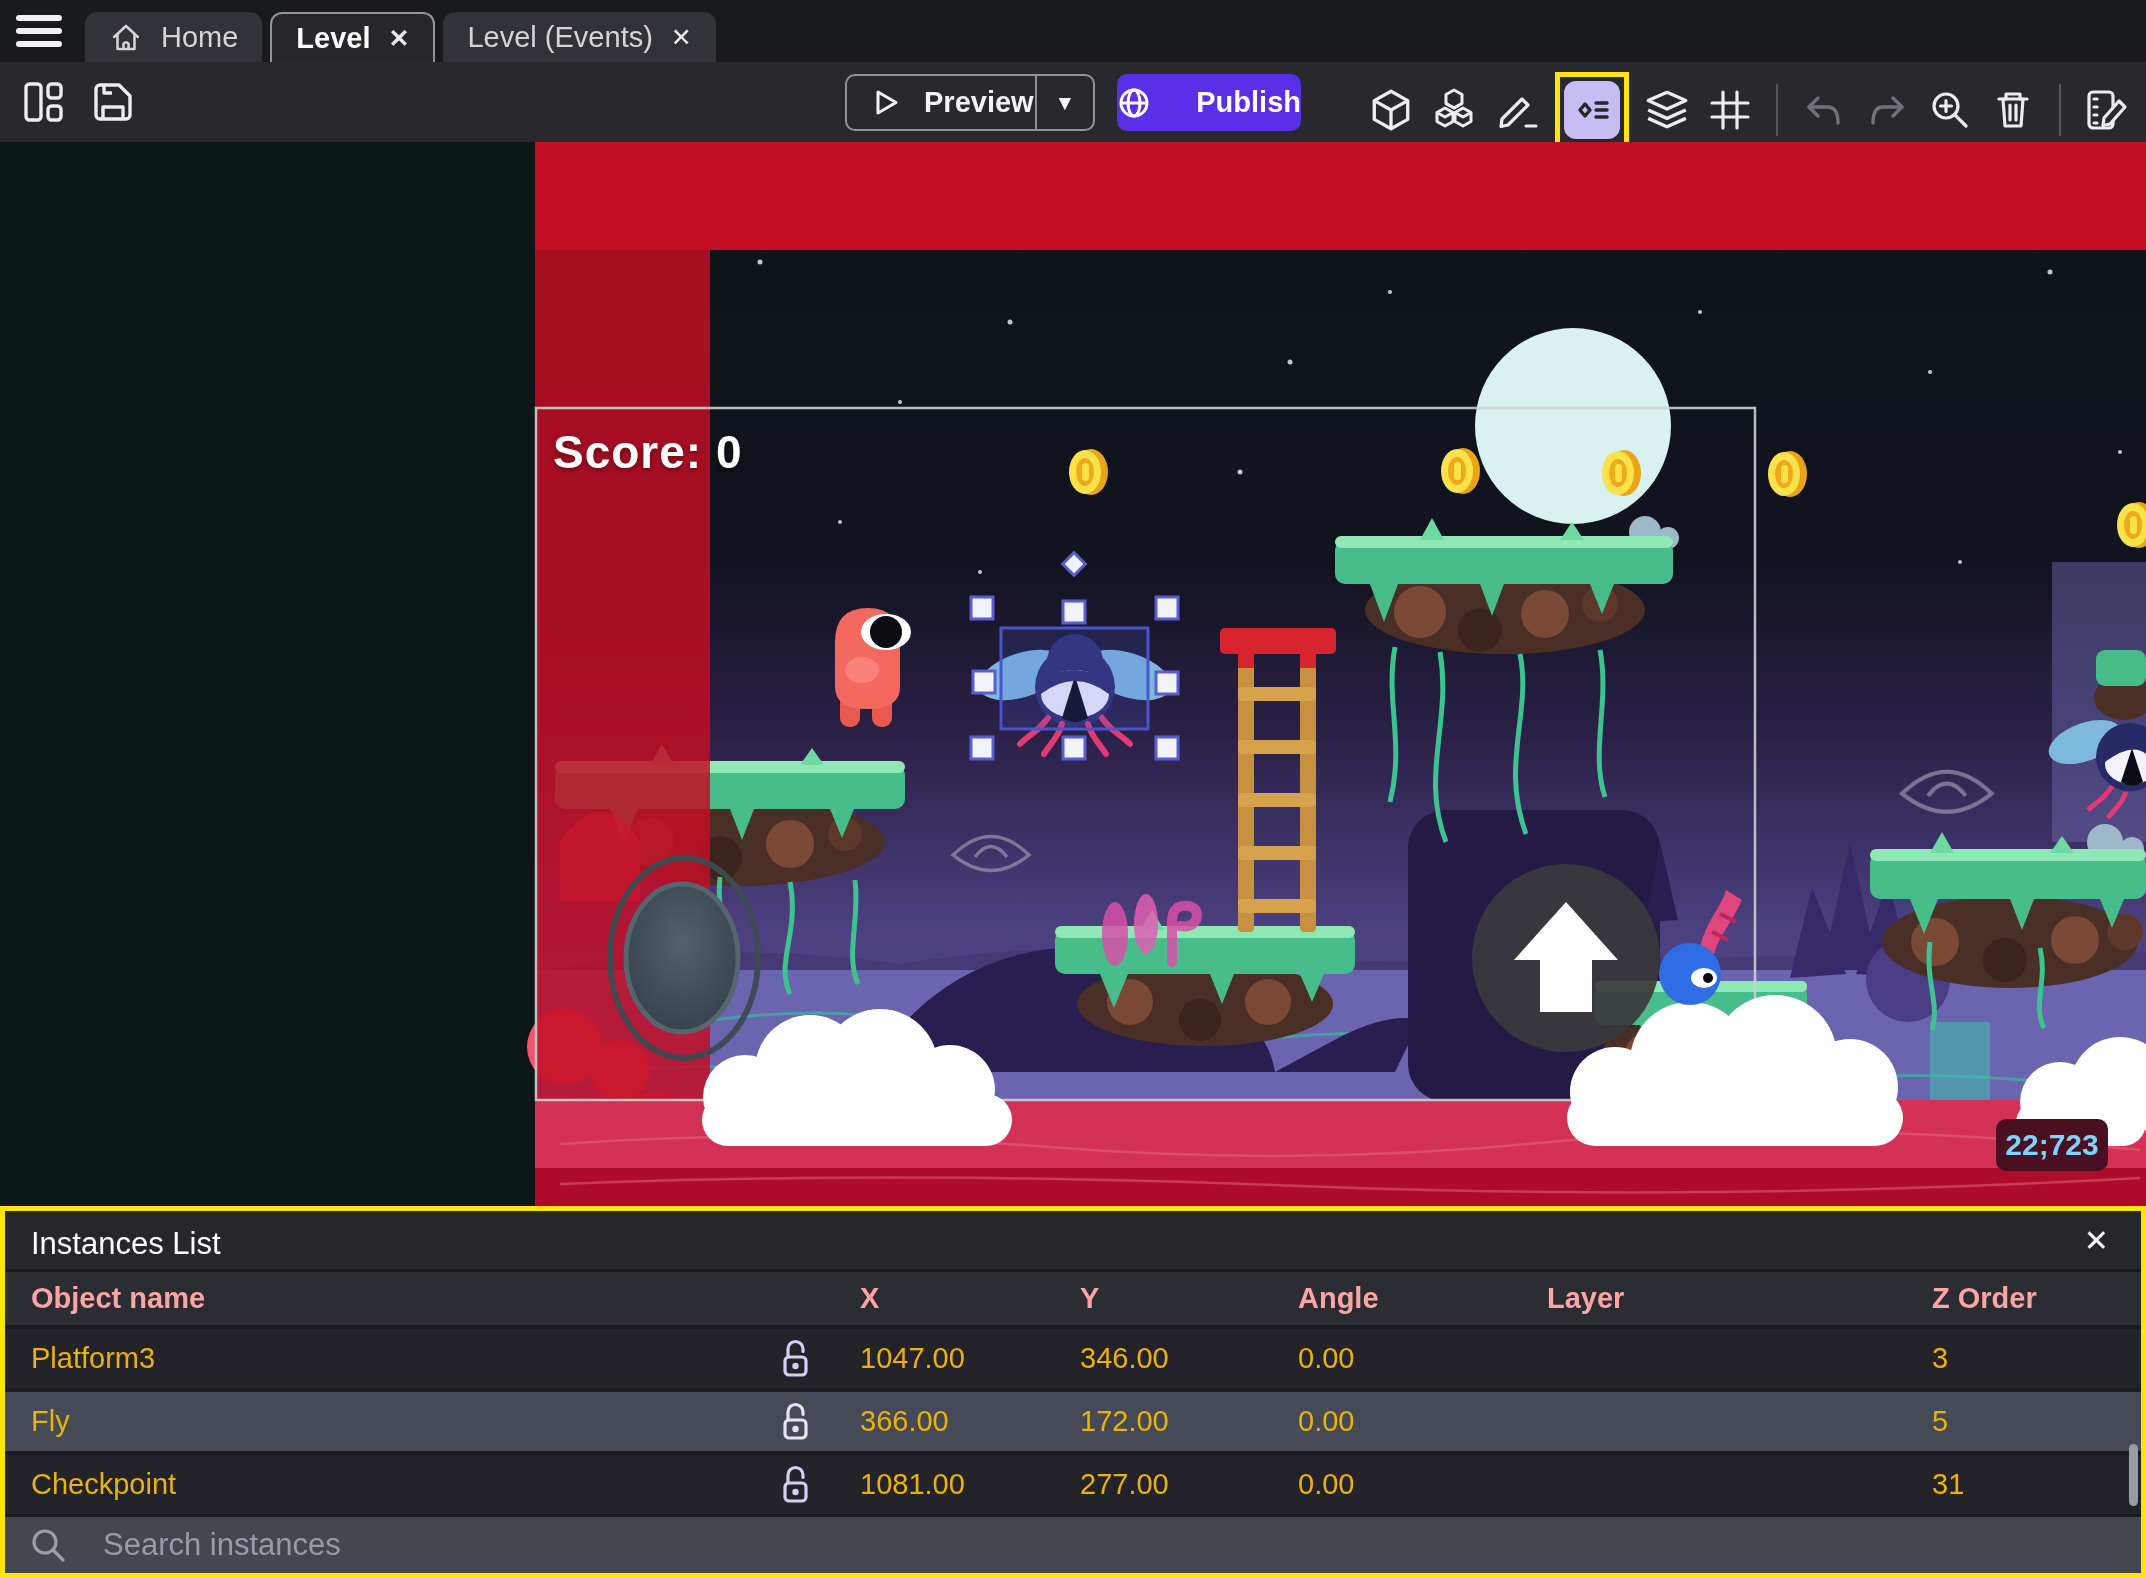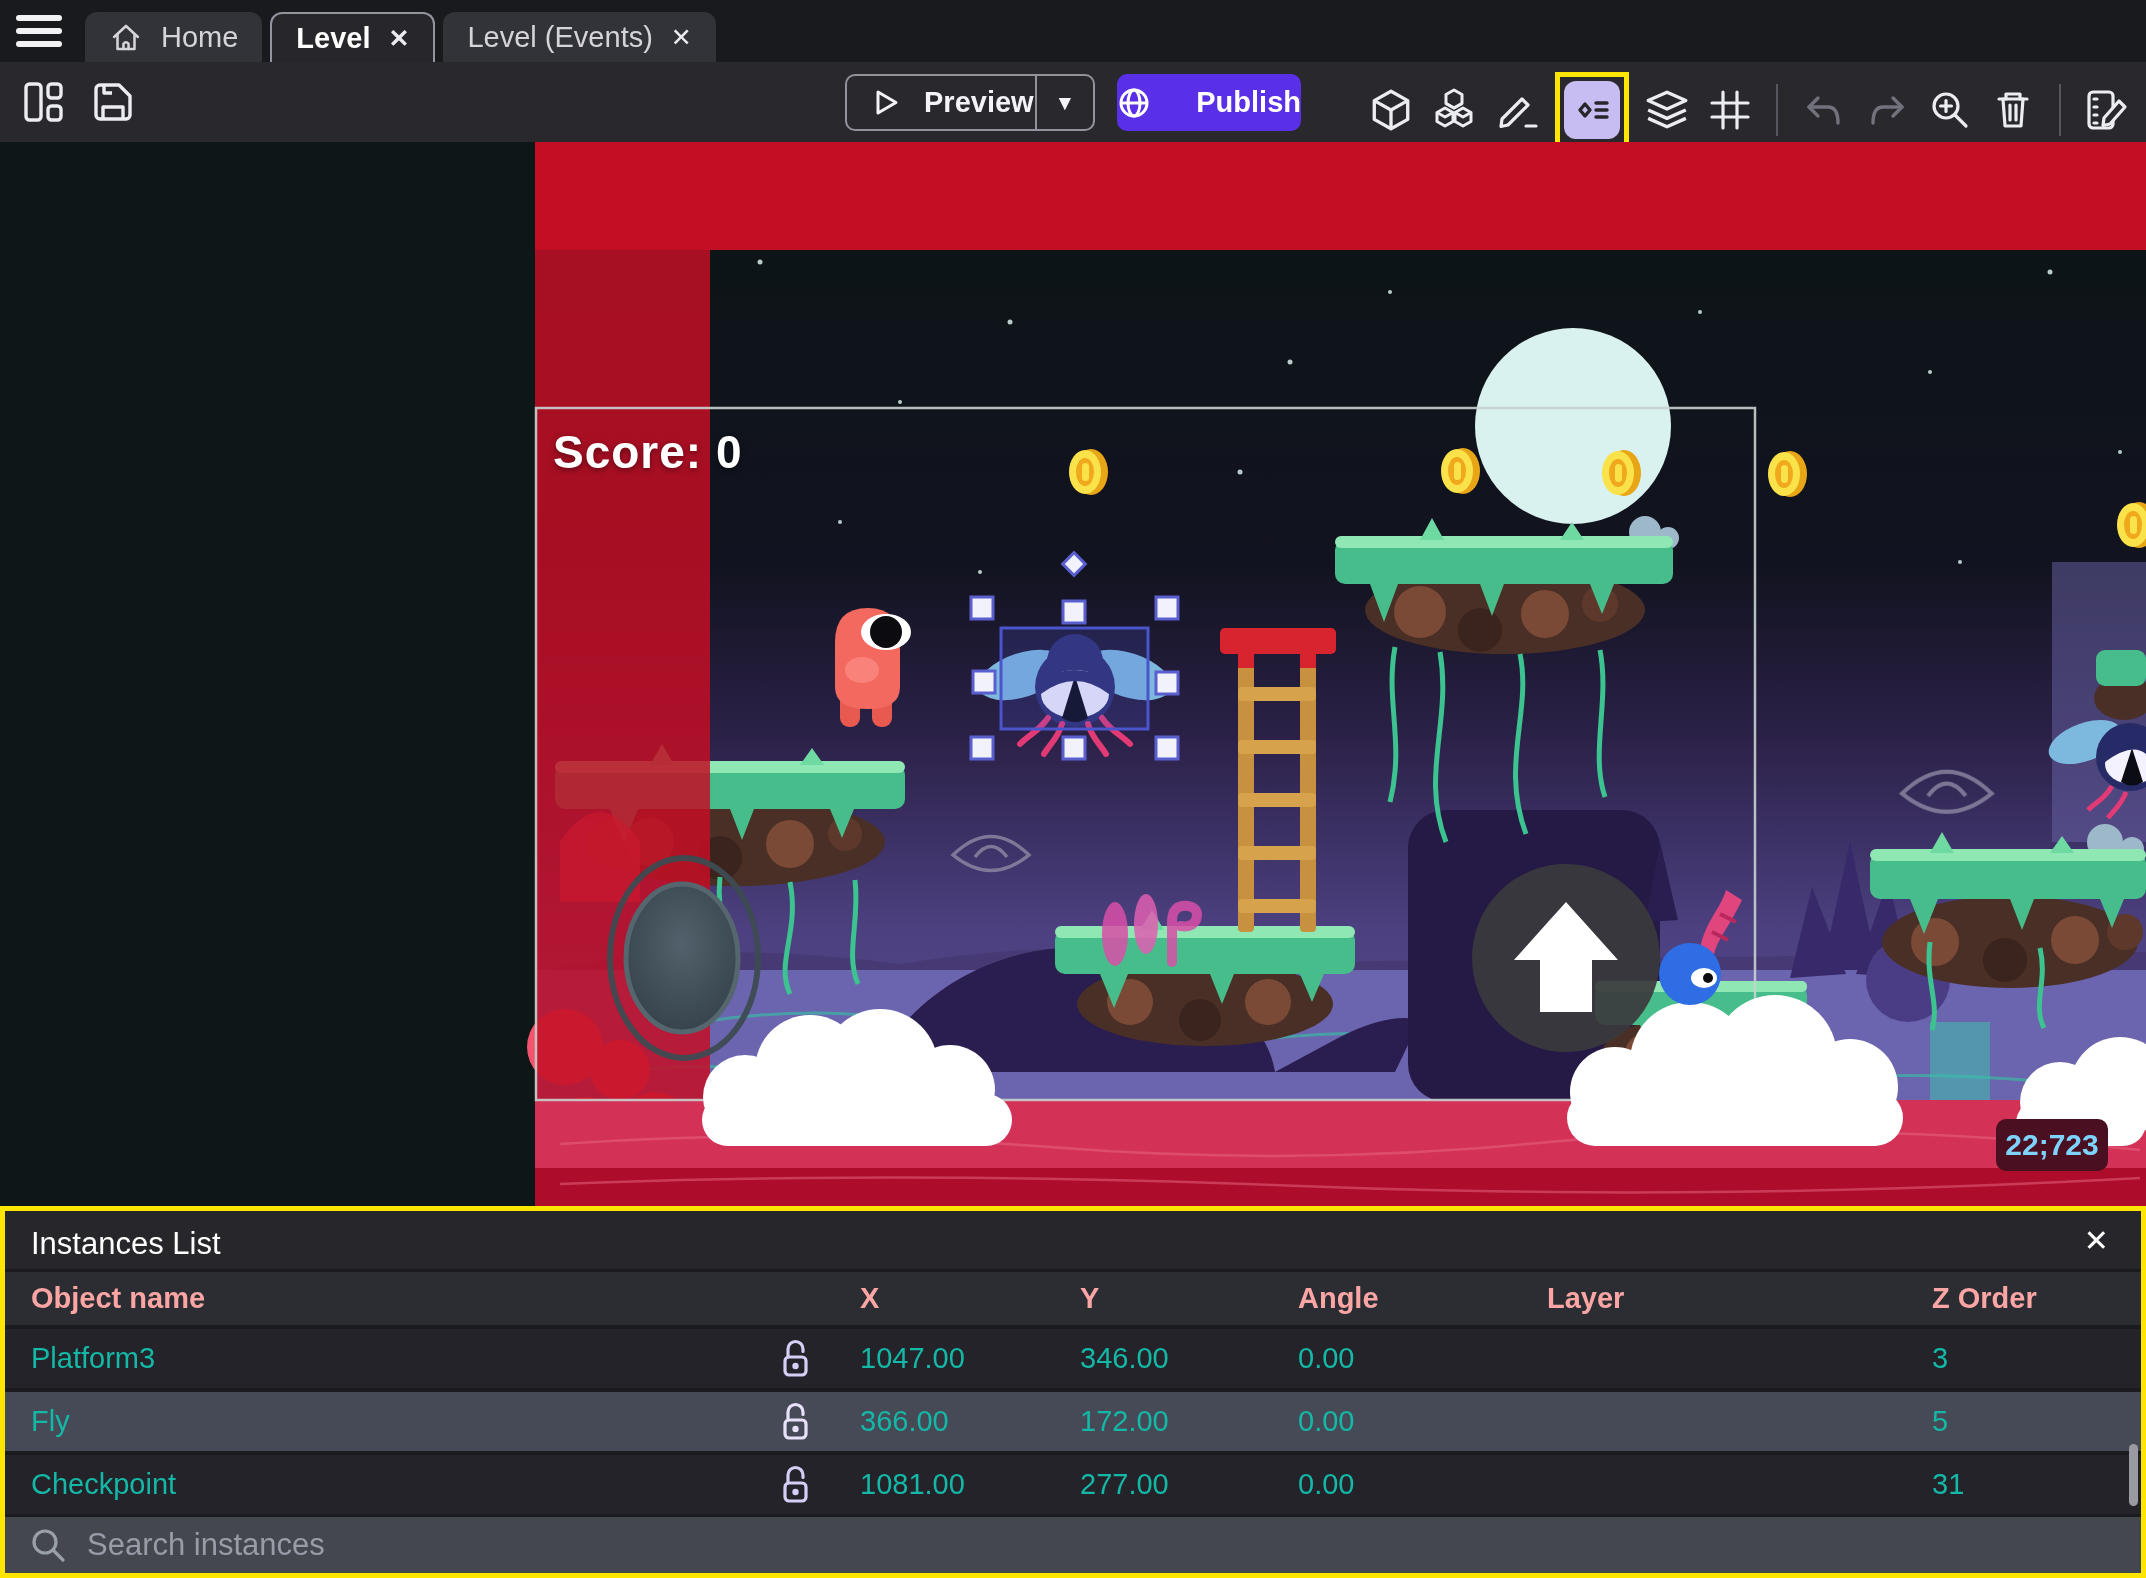--- a/index.html
+++ b/index.html
@@ -53,26 +53,26 @@
   .panel { position:absolute; left:0; top:1206px; width:2146px; height:372px;
            border:5px solid #FFE600; background:#26262b; display:flex; flex-direction:column; }
   .panel-title-row { height:58px; display:flex; align-items:center; padding:0 26px; }
   .panel-title { font-size:31px; color:#fff; font-weight:500;margin-top:8px; }
   .panel-close { margin-left:auto; font-size:30px; color:#fff; cursor:pointer; padding:0 6px; }
   .grid-row { display:grid; grid-template-columns:745px 90px 220px 218px 249px 385px 1fr; align-items:center; }
   .hdr { height:56px; background:#2c2d33; border-top:3px solid #1b1b1f; color:#fca5a5; font-weight:700; font-size:29px; }
   .cell { padding-left:20px; white-space:nowrap; overflow:hidden; }
   .cell.name { padding-left:26px; }
   .cell.lockc { display:flex; justify-content:center; padding-left:0; }
-  .row { height:63px; background:#232329; border-top:4px solid #1b1b1f; color:#14b8a6; font-size:29px; cursor:pointer; }
+  .row { height:63px; background:#232329; border-top:4px solid #1b1b1f; color:#eab308; font-size:29px; cursor:pointer; }
   .row.selected { background:#454a56; }
   .rows-wrap { position:relative; }
   .scroll-thumb { position:absolute; right:3px; bottom:8px; width:9px; height:62px;
                   background:#9a9aa2; border-radius:5px; }
-  .search-row { flex:1; background:#45474e; display:flex; align-items:center; padding:0 24px; gap:20px;
+  .search-row { flex:1; background:#45474e; display:flex; align-items:center; padding:0 24px; gap:36px;
                 border-top:3px solid #1b1b1f; }
   .search-input { flex:1; background:transparent; border:none; outline:none; color:#dfe2e6;
                   font-size:31px; font-family:"Liberation Sans", sans-serif; }
   .search-input::placeholder { color:#989ca6; }
 </style>
 </head>
 <body>
 
 <div class="app">
 

